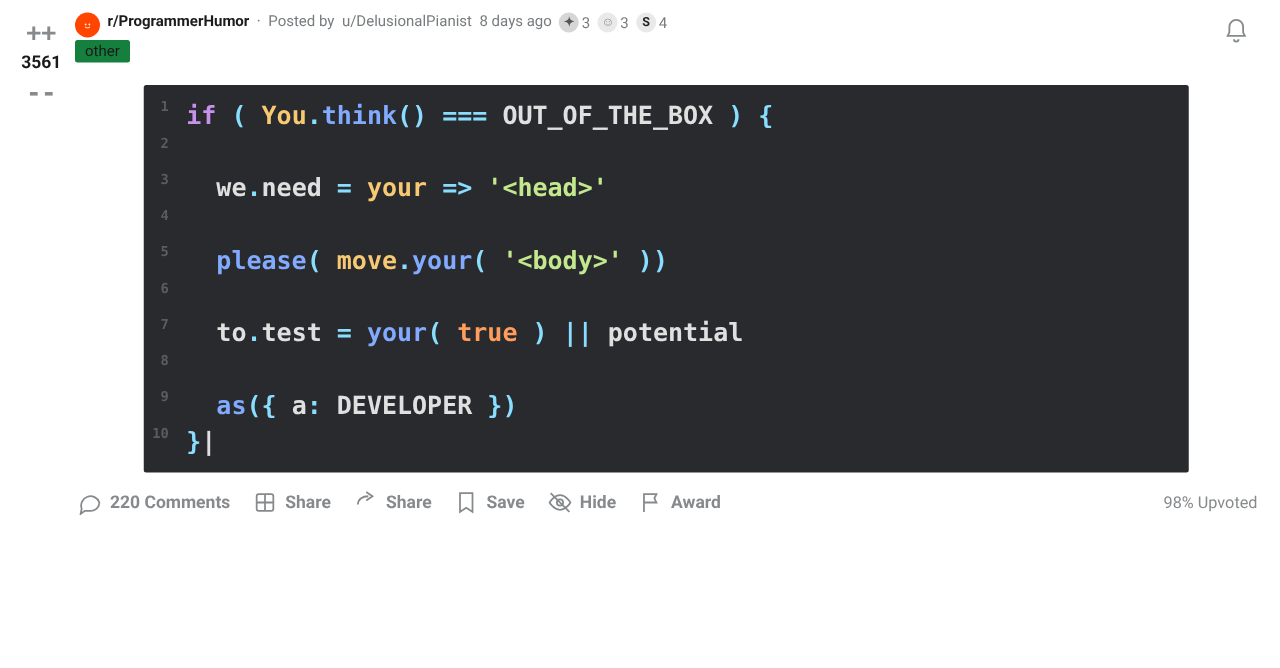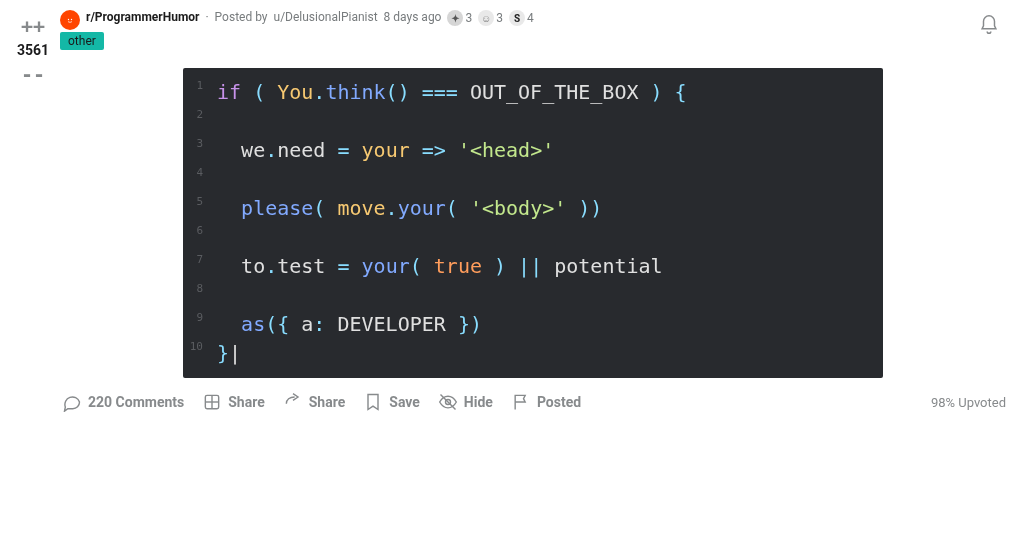--- a/index.html
+++ b/index.html
@@ -92,35 +92,36 @@
   }
   .title {
     font-size: 26px;
     font-weight: 600;
     color: #222;
     margin: 10px 0 8px 0;
     line-height: 1.25;
   }
   .flair {
     display: inline-block;
-    background: #14b8a6;
+    background: #15803d;
     color: #1a1a1b;
     font-size: 12px;
     padding: 2px 8px;
     border-radius: 2px;
     margin-bottom: 10px;
   }
   .code-image {
-    width: 700px;
+    width: 836px;
     margin: 8px auto 4px auto;
     background: #282a2e;
     border-radius: 2px;
     overflow: hidden;
     position: relative;
     padding: 10px 0 10px 0;
+    font-weight: bold;
   }
   .code-body {
     font-family: "Consolas", "Menlo", "DejaVu Sans Mono", monospace;
     font-size: 20px;
     line-height: 1.45;
     color: #e0e0e0;
     white-space: pre;
     filter: blur(0.3px);
   }
   .gutter {
@@ -285,21 +286,21 @@
           </span>
           <span>Hide</span>
         </span>
 
         <span class="tool-item">
           <span class="ic">
             <svg width="20" height="20" viewBox="0 0 24 24" fill="none" stroke="#878a8c" stroke-width="1.7">
                 <path d="M5 21V4h12l-2 4 2 4H5"></path>
               </svg>
           </span>
-          <span>Posted</span>
+          <span>Award</span>
         </span>
 
         <span class="spacer"></span>
         <span class="upvoted">98% Upvoted</span>
       </div>
 
     </div>
   </div>
 </div>
 

